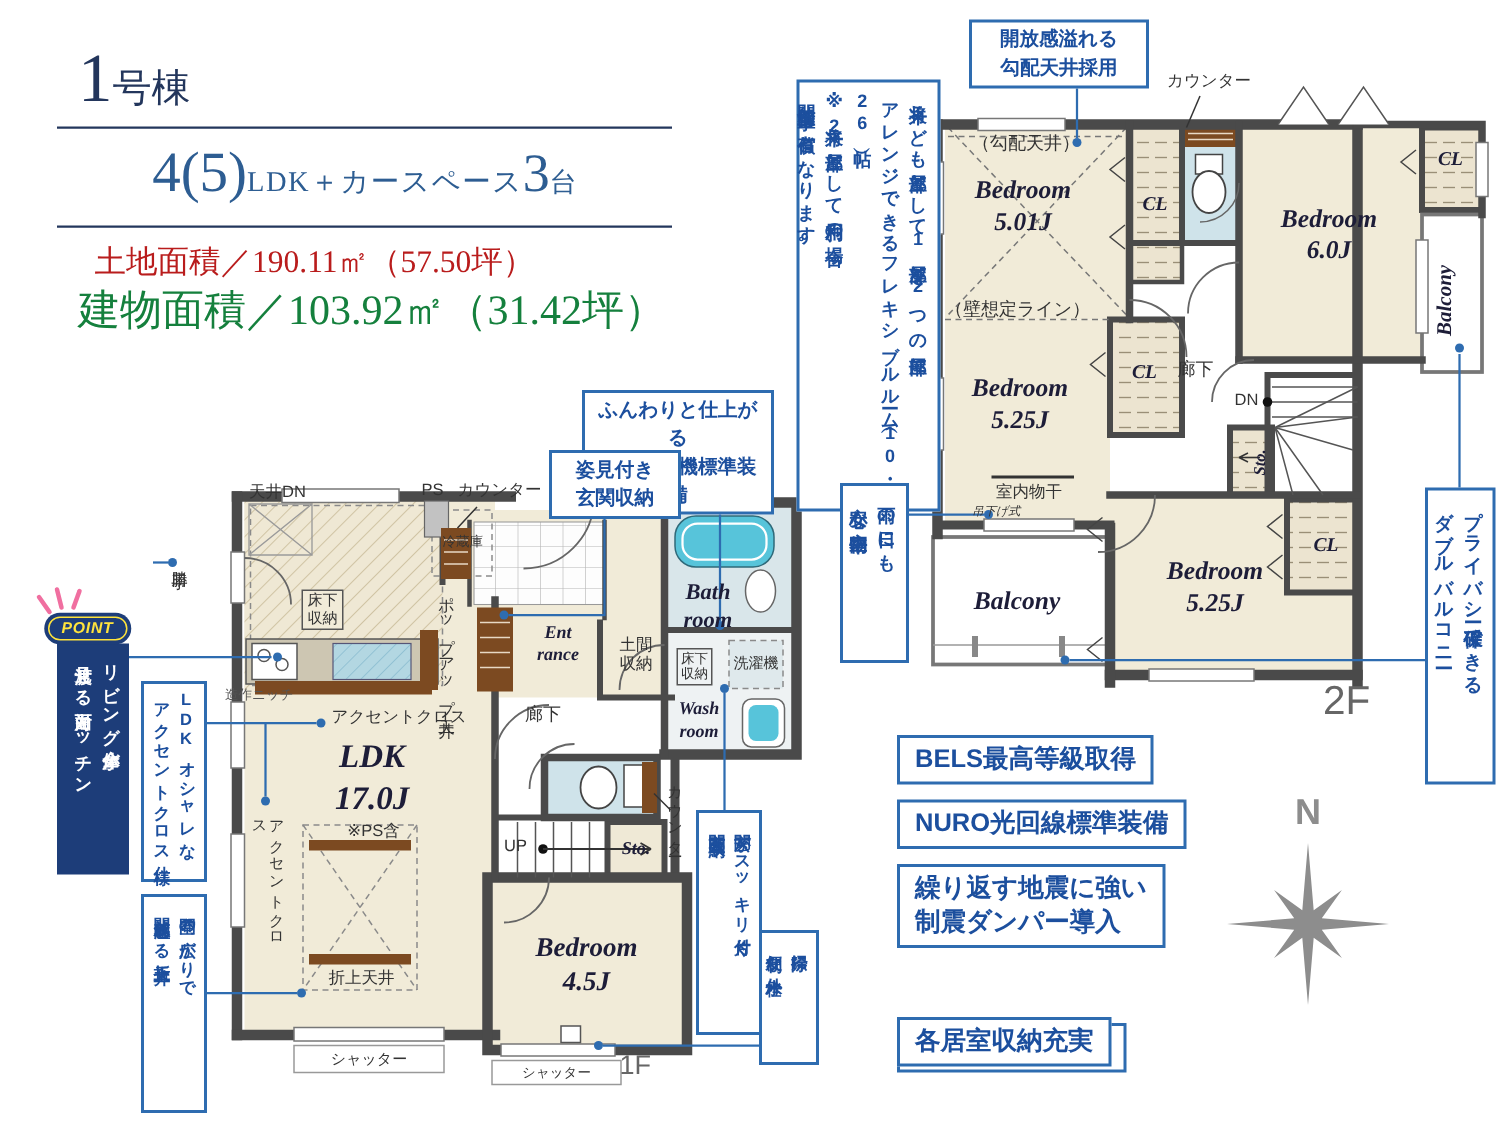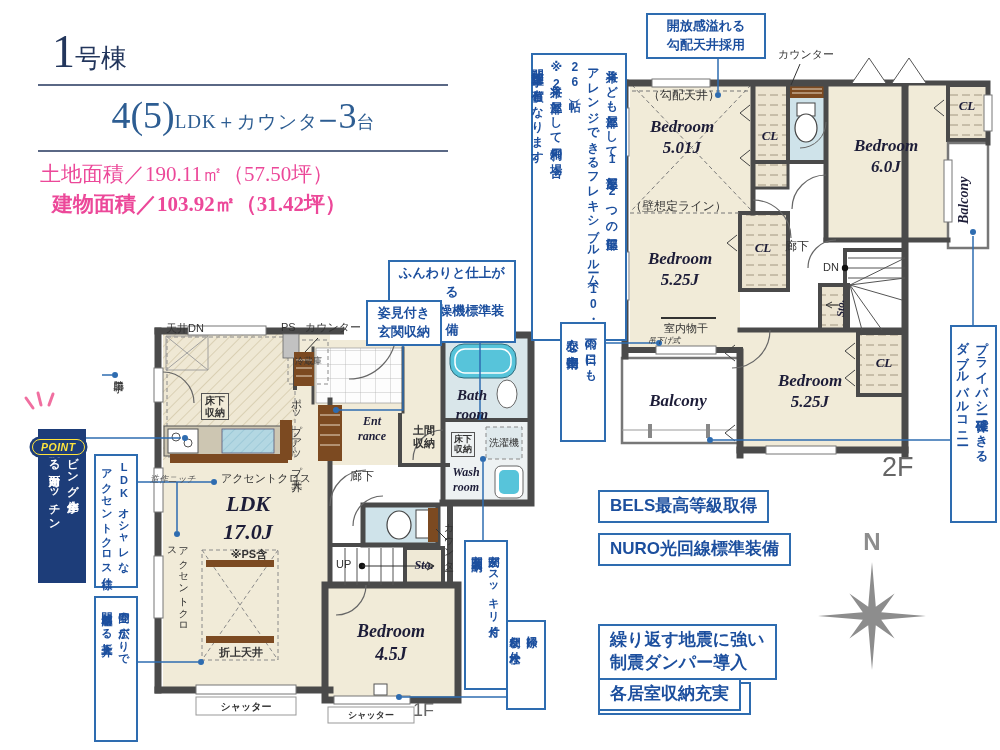--- a/index.html
+++ b/index.html
@@ -1,20 +1,20 @@
 <!DOCTYPE html>
 <html><head>
 <meta charset="utf-8">
 <style>
   html,body{margin:0;padding:0;background:#fff;}
   #canvas{position:relative;width:1000px;height:750px;background:#fff;overflow:hidden;
           font-family:"Liberation Sans","DejaVu Sans",sans-serif;}
   svg{position:absolute;left:0;top:0;}
   .lbl{position:absolute;font-size:11px;color:#333;white-space:pre-line;line-height:1.15;}
-  .ctr{transform:translateX(-50%);text-align:center;font-weight:bold;}
+  .ctr{transform:translateX(-50%);text-align:center;}
   .room{position:absolute;font-family:"Liberation Serif","DejaVu Serif",serif;
         font-style:italic;font-weight:bold;color:#1d1d38;text-align:center;
         transform:translateX(-50%);white-space:pre-line;line-height:1.25;}
   .vtext{writing-mode:vertical-rl;text-orientation:upright;letter-spacing:1px;}
   .callout{position:absolute;background:#fff;border:2px solid #2e6cb0;color:#1c4f9e;
            font-weight:bold;font-size:13px;line-height:1.45;padding:2px 5px;text-align:center;
            white-space:pre-line;box-sizing:border-box;z-index:5;}
   .callout.v{writing-mode:vertical-rl;text-orientation:upright;text-align:start;
              line-height:1.55;padding:5px 4px;letter-spacing:1px;}
   .feature{position:absolute;background:#fff;border:2px solid #2e6cb0;color:#1c4f9e;
@@ -273,33 +273,33 @@
   </g>
 
   <g stroke="#23365c" stroke-width="1.5">
     <path d="M38,85 H448"></path>
         <path d="M38,151 H448"></path>
   </g>
 </svg>
 
 <div class="lbl serif" style="left:52px;top:26px;color:#23365c;"><span style="font-size:46px;">1</span><span style="font-size:26px;">号棟</span></div>
 
-<div class="lbl serif" style="left:38px;top:94px;width:410px;text-align:center;color:#2d5d92;"><span style="font-size:38px;">4(5)</span><span style="font-size:19px;letter-spacing:1px;">LDK＋カウンター</span><span style="font-size:36px;">3</span><span style="font-size:18px;">台</span></div>
-
-<div class="lbl serif" style="left:40px;top:162px;font-size:21px;color:#ec4899;">土地面積／190.11㎡（57.50坪）</div>
-<div class="lbl serif" style="left:52px;top:192px;font-size:21px;color:#ec4899;font-weight:bold;">建物面積／103.92㎡（31.42坪）</div>
+<div class="lbl serif" style="left:38px;top:94px;width:410px;text-align:center;color:#2d5d92;"><span style="font-size:38px;">4(5)</span><span style="font-size:19px;letter-spacing:1px;">LDK＋カースペース</span><span style="font-size:36px;">3</span><span style="font-size:18px;">台</span></div>
+
+<div class="lbl serif" style="left:63px;top:162px;font-size:21px;color:#b91c1c;">土地面積／190.11㎡（57.50坪）</div>
+<div class="lbl serif" style="left:52px;top:192px;font-size:28px;color:#15803d;">建物面積／103.92㎡（31.42坪）</div>
 
 <div class="lbl" style="left:166px;top:322px;">天井DN</div>
 <div class="lbl" style="left:281px;top:321px;">PS</div>
 <div class="lbl" style="left:305px;top:321px;">カウンター</div>
 <div class="lbl" style="left:251px;top:356px;font-size:9px;padding-left:44px;">冷蔵庫</div>
 <div class="lbl ctr" style="left:215px;top:393px;font-size:10px;border:1px solid #555;background:#f1ebd8;padding:1px 3px;">床下
 収納</div>
 <div class="lbl vtext" style="left:290px;top:390px;height:90px;font-size:11px;">ポップアップ天井</div>
-<div class="lbl" style="left:150px;top:474px;font-size:9px;color:#555;font-style:italic;">造作ニッチ</div>
+<div class="lbl" style="left:150px;top:458px;font-size:9px;color:#555;">造作ニッチ</div>
 <div class="lbl" style="left:221px;top:472px;">アクセントクロス</div>
 <div class="lbl vtext" style="left:166px;top:540px;height:90px;font-size:10px;">アクセントクロス</div>
 <div class="room" style="left:248px;top:490px;font-size:22px;">LDK
 17.0J</div>
 <div class="lbl ctr" style="left:249px;top:548px;">※PS含</div>
 <div class="lbl ctr" style="left:241px;top:646px;background:#f1ebd8;padding:0 3px;">折上天井</div>
 <div class="lbl ctr" style="left:246px;top:701px;font-size:10px;">シャッター</div>
 <div class="lbl ctr" style="left:371px;top:710px;font-size:9px;">シャッター</div>
 <div class="room" style="left:372px;top:414px;font-size:12px;">Ent
 rance</div>
@@ -350,36 +350,36 @@
 <div class="callout v" style="left:531px;top:53px;width:96px;height:288px;font-size:12px;">将来こども部屋として1部屋を2つの部屋に
 アレンジできるフレキシブルルーム（10・26帖）
 ※将来2部屋として利用の場合、
 間仕切壁工事は有償となります。</div>
 <div class="callout v" style="left:560px;top:322px;width:46px;height:120px;font-size:12px;">雨の日にも
 安心な室内物干</div>
 <div class="callout v" style="left:950px;top:325px;width:47px;height:198px;font-size:12.5px;">プライバシー確保できる
 ダブルバルコニー</div>
 <div class="callout" style="left:388px;top:260px;width:128px;">ふんわりと仕上がる
 ガス乾燥機標準装備</div>
-<div class="callout" style="left:366px;top:300px;width:76px;">姿見付き
+<div class="callout" style="left:366px;top:300px;width:88px;">姿見付き
 玄関収納</div>
-<div class="pointpill" style="left:32px;top:411px;margin-top:28px;">POINT</div>
+<div class="pointpill" style="left:32px;top:411px;">POINT</div>
 <div class="navybox" style="left:38px;top:429px;width:40px;height:142px;">リビング全体が
 見渡せる対面キッチン</div>
 <div class="callout v" style="left:94px;top:454px;width:44px;height:134px;font-size:11px;">LDKオシャレな
 アクセントクロス仕様</div>
 <div class="callout v" style="left:94px;top:596px;width:44px;height:146px;font-size:11px;">空間の広がりで
 開放感溢れる折上天井</div>
 <div class="callout v" style="left:464px;top:540px;width:44px;height:150px;font-size:11px;">玄関がスッキリ片付く
 玄関土間収納</div>
 <div class="callout v" style="left:506px;top:620px;width:40px;height:90px;font-size:11px;">掃除に
 便利な外水栓</div>
 
 <div class="feature" style="left:598px;top:490px;">BELS最高等級取得</div>
 <div class="feature" style="left:598px;top:533px;">NURO光回線標準装備</div>
-<div class="feature" style="left:598px;top:576px;margin-top:48px;">繰り返す地震に強い
+<div class="feature" style="left:598px;top:576px;">繰り返す地震に強い
 制震ダンパー導入</div>
 <div class="feature" style="left:598px;top:636px;margin-top:46px;">広々5LDK可変型</div>
 <div class="feature" style="left:598px;top:678px;">各居室収納充実</div>
 
 <div class="lbl ctr" style="left:872px;top:528px;font-size:24px;font-weight:bold;color:#8d8d8d;">N</div>
 
 </div>
 
 </body></html>

